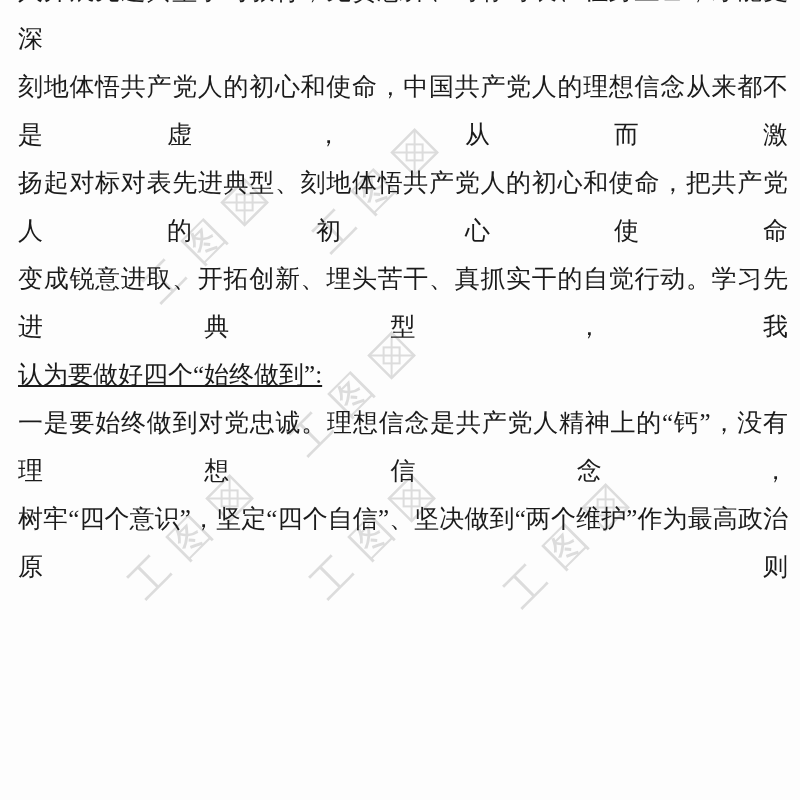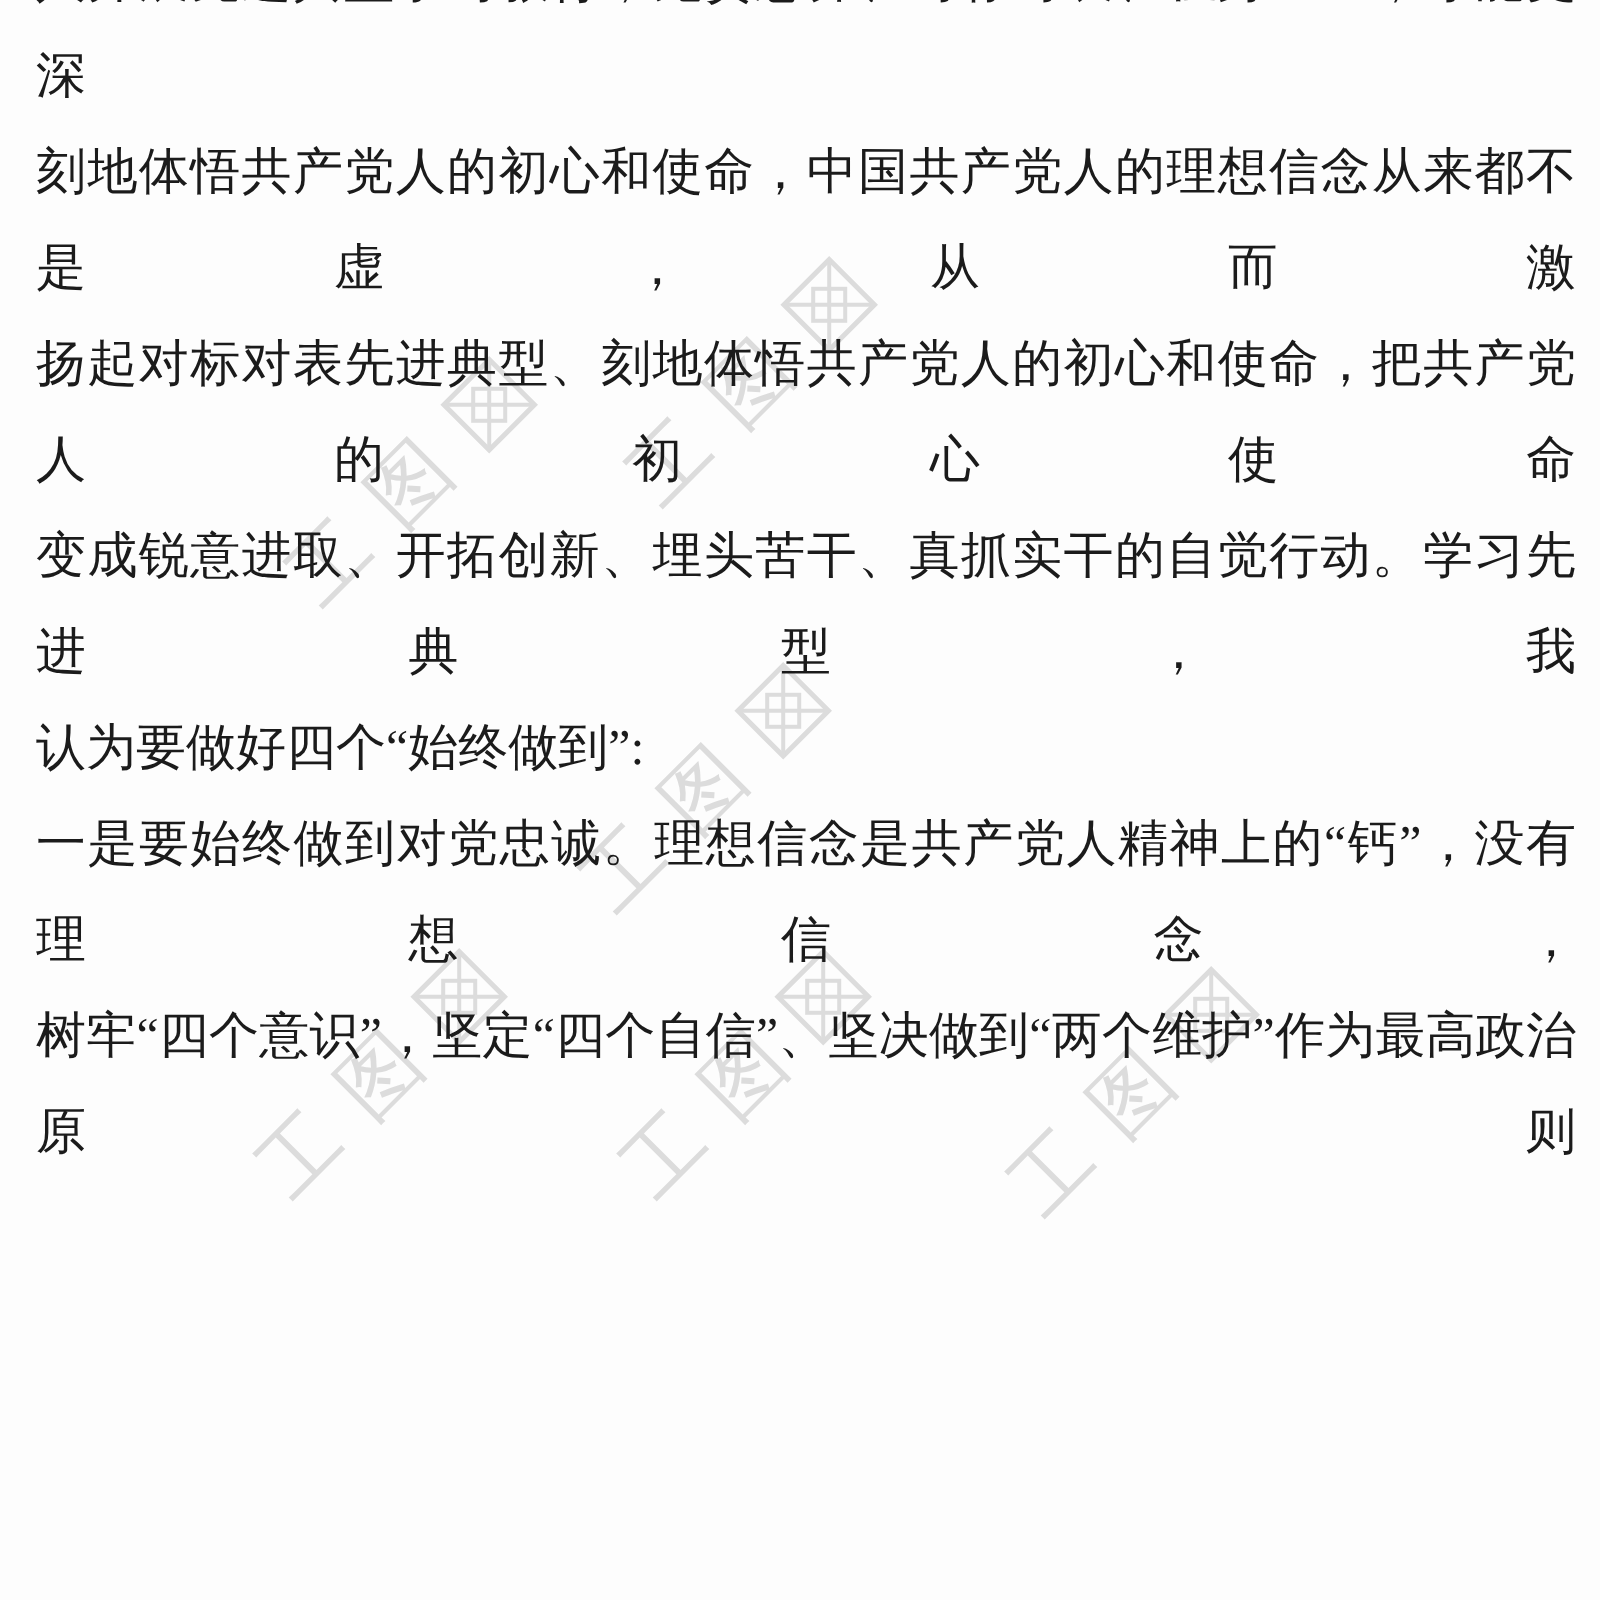--- a/index.html
+++ b/index.html
@@ -53,20 +53,21 @@
     font-size: 25px;
     line-height: 48px;
     letter-spacing: 0px;
     text-align: justify;
     text-align-last: justify;
     white-space: normal;
   }
   .line.short {
     text-align: left;
     text-align-last: left;
+    text-decoration: underline;
   }
 </style>
 </head>
 <body style="background: rgb(253, 253, 253);">
 
 <div class="page">
 
   <div class="wm-layer">
       <div class="wm" style="left: 205px; top: 242px; color: rgb(220, 220, 220);">
         <span>工</span>

